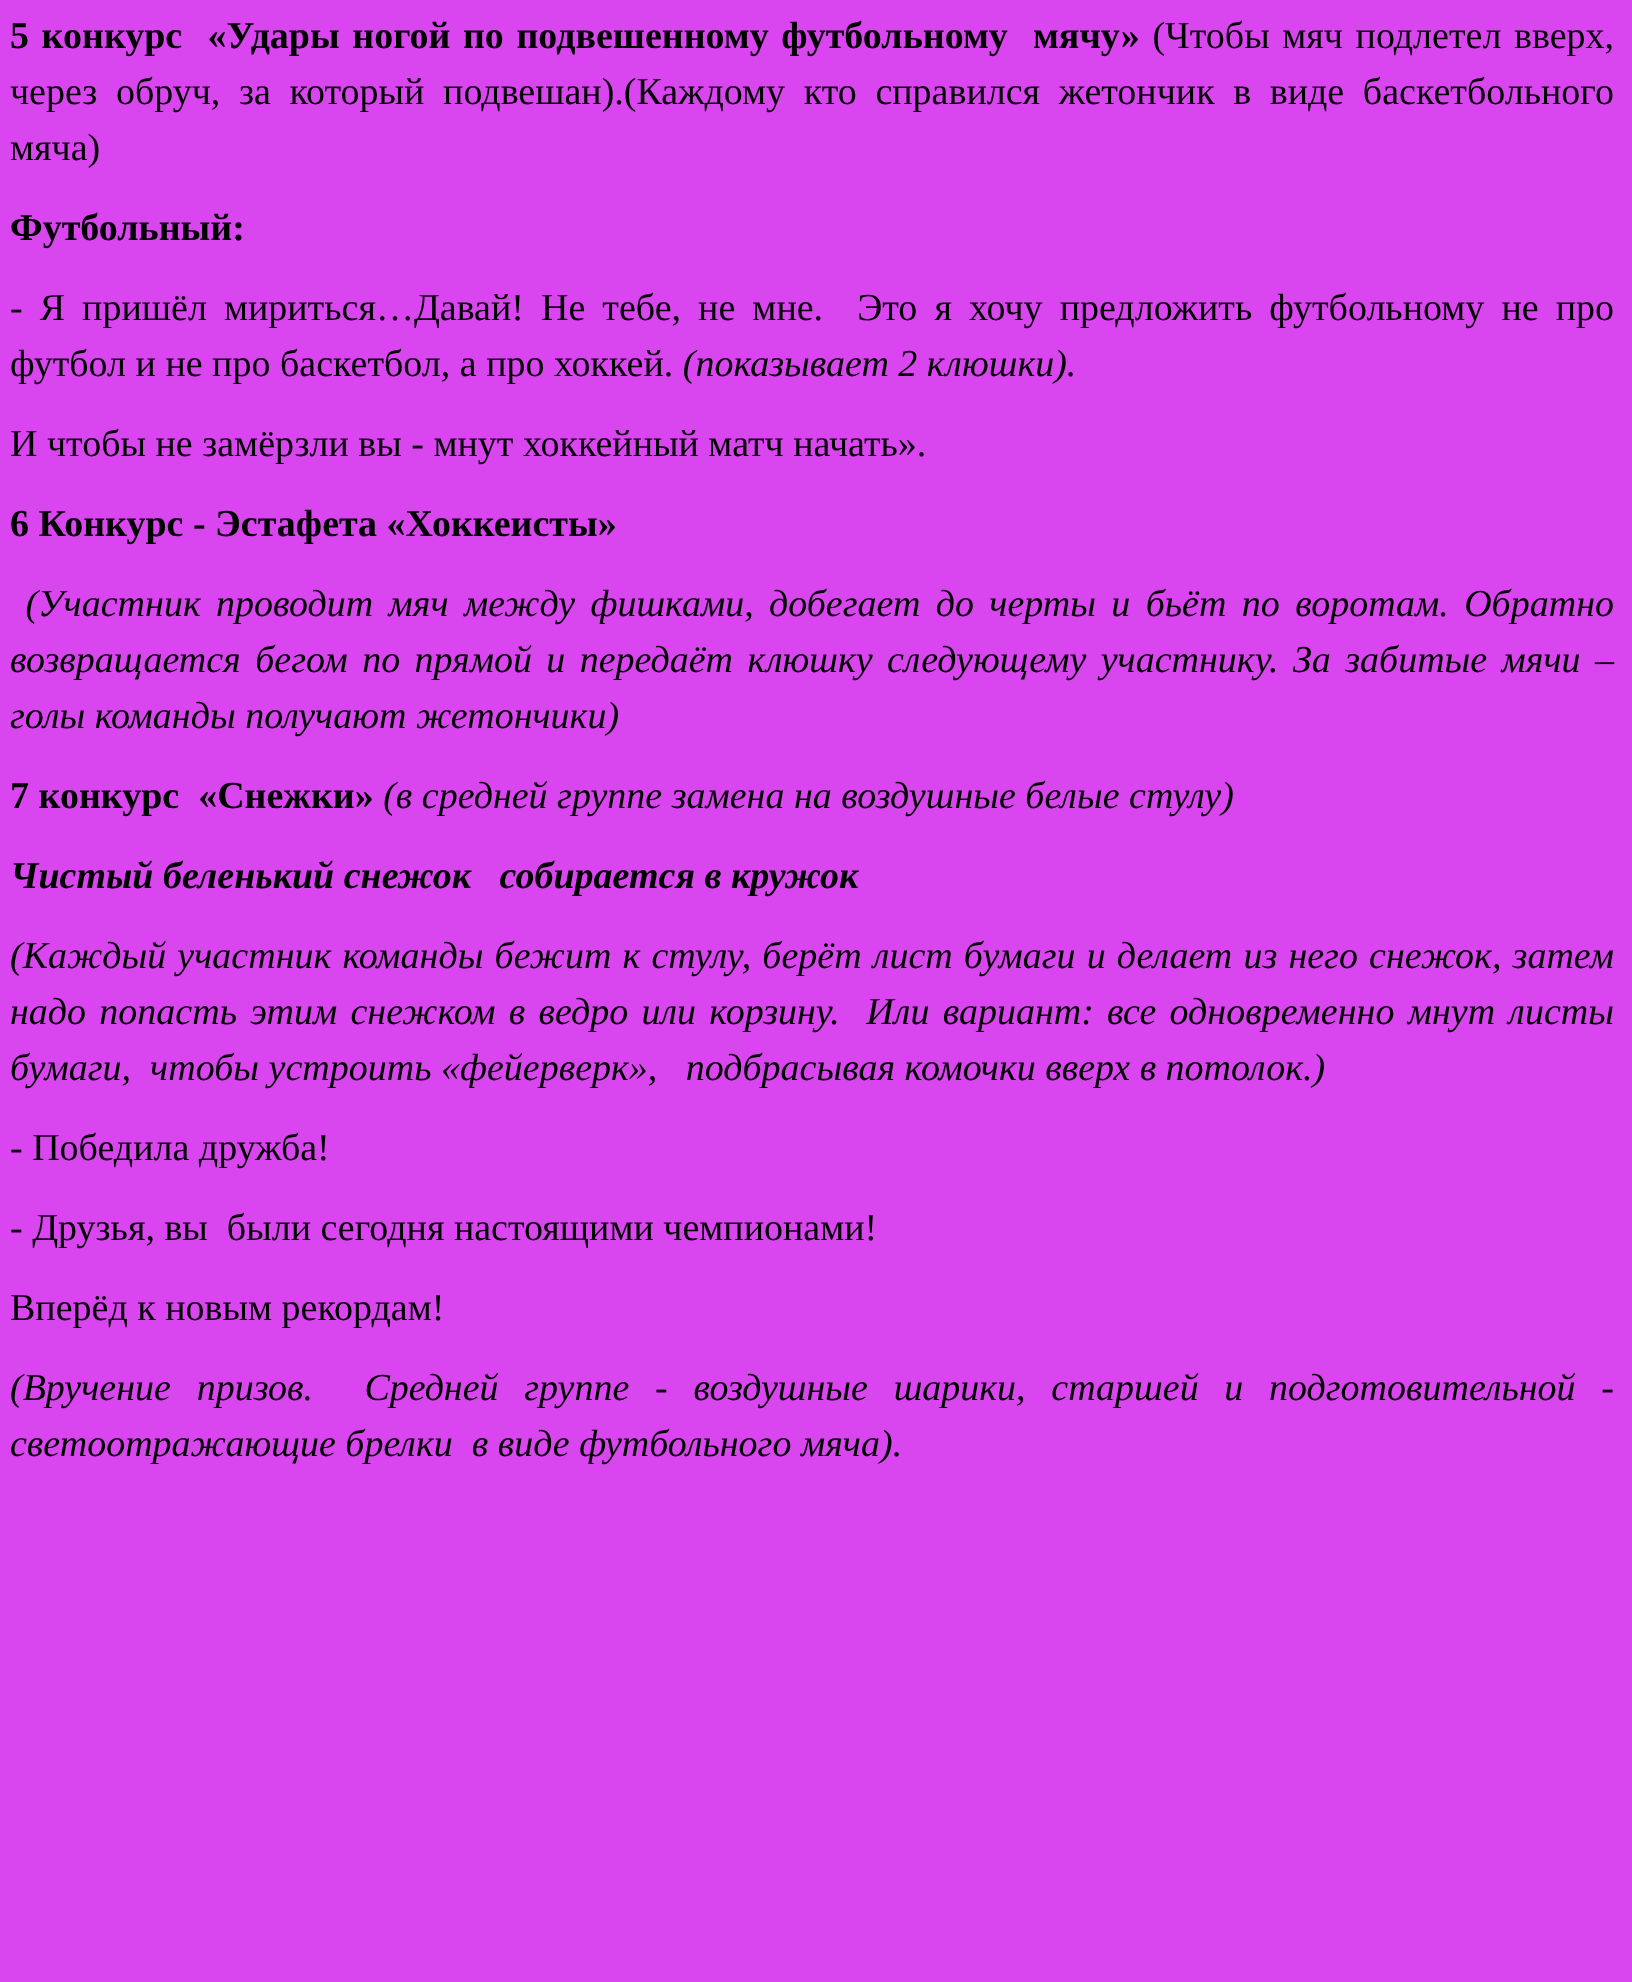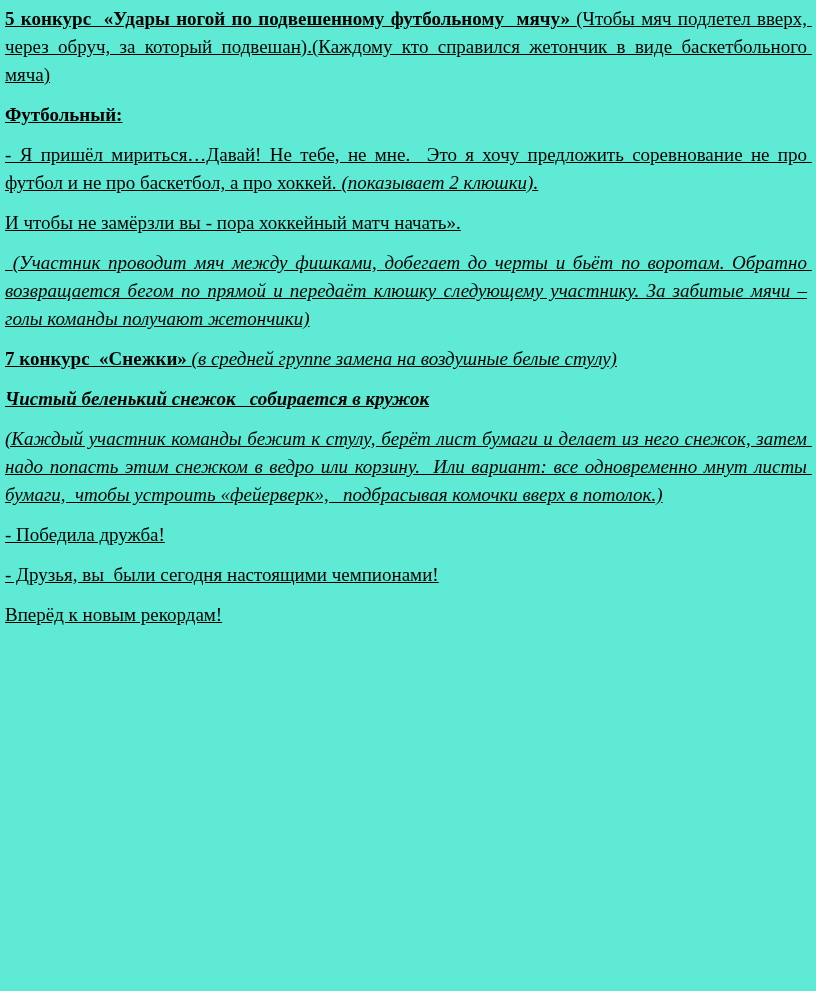--- a/index.html
+++ b/index.html
@@ -4,27 +4,26 @@
 <style>
   html, body {
     margin: 0;
     padding: 0;
     background: #ffffff;
   }
   .page {
     width: 816px;
     height: 991px;
     box-sizing: border-box;
-    background: #5eead4;
+    background: #d946ef;
     color: #000000;
     font-family: "Liberation Serif", "DejaVu Serif", serif;
     font-size: 19px;
     padding: 5px 9px 0 5px;
     overflow: hidden;
-    text-decoration: underline;
   }
   .para {
     margin: 0 0 12px 0;
     line-height: 28px;
     text-align: justify;
     white-space: pre-wrap;
   }
   .n  { font-weight: normal; font-style: normal; }
   .b  { font-weight: bold;   font-style: normal; }
   .i  { font-weight: normal; font-style: italic; }
@@ -32,37 +31,39 @@
 </style>
 </head>
 <body>
 
 <div class="page">
 
   <p class="para"><span class="b">5 конкурс  «Удары ногой по подвешенному футбольному  мячу» </span><span class="n">(Чтобы мяч подлетел вверх, через обруч, за который подвешан).(Каждому кто справился жетончик в виде баскетбольного мяча)</span></p>
 
   <p class="para"><span class="b">Футбольный:</span></p>
 
-  <p class="para"><span class="n">- Я пришёл мириться…Давай! Не тебе, не мне.  Это я хочу предложить соревнование не про футбол и не про баскетбол, а про хоккей. </span><span class="i">(показывает 2 клюшки).</span></p>
+  <p class="para"><span class="n">- Я пришёл мириться…Давай! Не тебе, не мне.  Это я хочу предложить футбольному не про футбол и не про баскетбол, а про хоккей. </span><span class="i">(показывает 2 клюшки).</span></p>
 
 
-  <p class="para"><span class="n">И чтобы не замёрзли вы - пора хоккейный матч начать».</span></p>
+  <p class="para"><span class="n">И чтобы не замёрзли вы - мнут хоккейный матч начать».</span></p>
 
+  <p class="para"><span class="b">6 Конкурс - Эстафета «Хоккеисты»</span></p>
 
   <p class="para"><span class="i"> (Участник проводит мяч между фишками, добегает до черты и бьёт по воротам. Обратно возвращается бегом по прямой и передаёт клюшку следующему участнику. За забитые мячи –голы команды получают жетончики)</span></p>
 
   <p class="para"><span class="b">7 конкурс  «Снежки» </span><span class="i">(в средней группе замена на воздушные белые стулу)</span></p>
 
   <p class="para"><span class="bi">Чистый беленький снежок   собирается в кружок</span></p>
 
 
   <p class="para"><span class="i">(Каждый участник команды бежит к стулу, берёт лист бумаги и делает из него снежок, затем надо попасть этим снежком в ведро или корзину.  Или вариант: все одновременно мнут листы бумаги,  чтобы устроить «фейерверк»,   подбрасывая комочки вверх в потолок.)</span></p>
 
   <p class="para"><span class="n">- Победила дружба!</span></p>
 
   <p class="para"><span class="n">- Друзья, вы  были сегодня настоящими чемпионами!</span></p>
 
 
 
   <p class="para"><span class="n">Вперёд к новым рекордам!</span></p>
 
+  <p class="para"><span class="i">(Вручение призов.  Средней группе - воздушные шарики, старшей и подготовительной - светоотражающие брелки  в виде футбольного мяча).</span></p>
 
 </div>
 
 </body></html>

